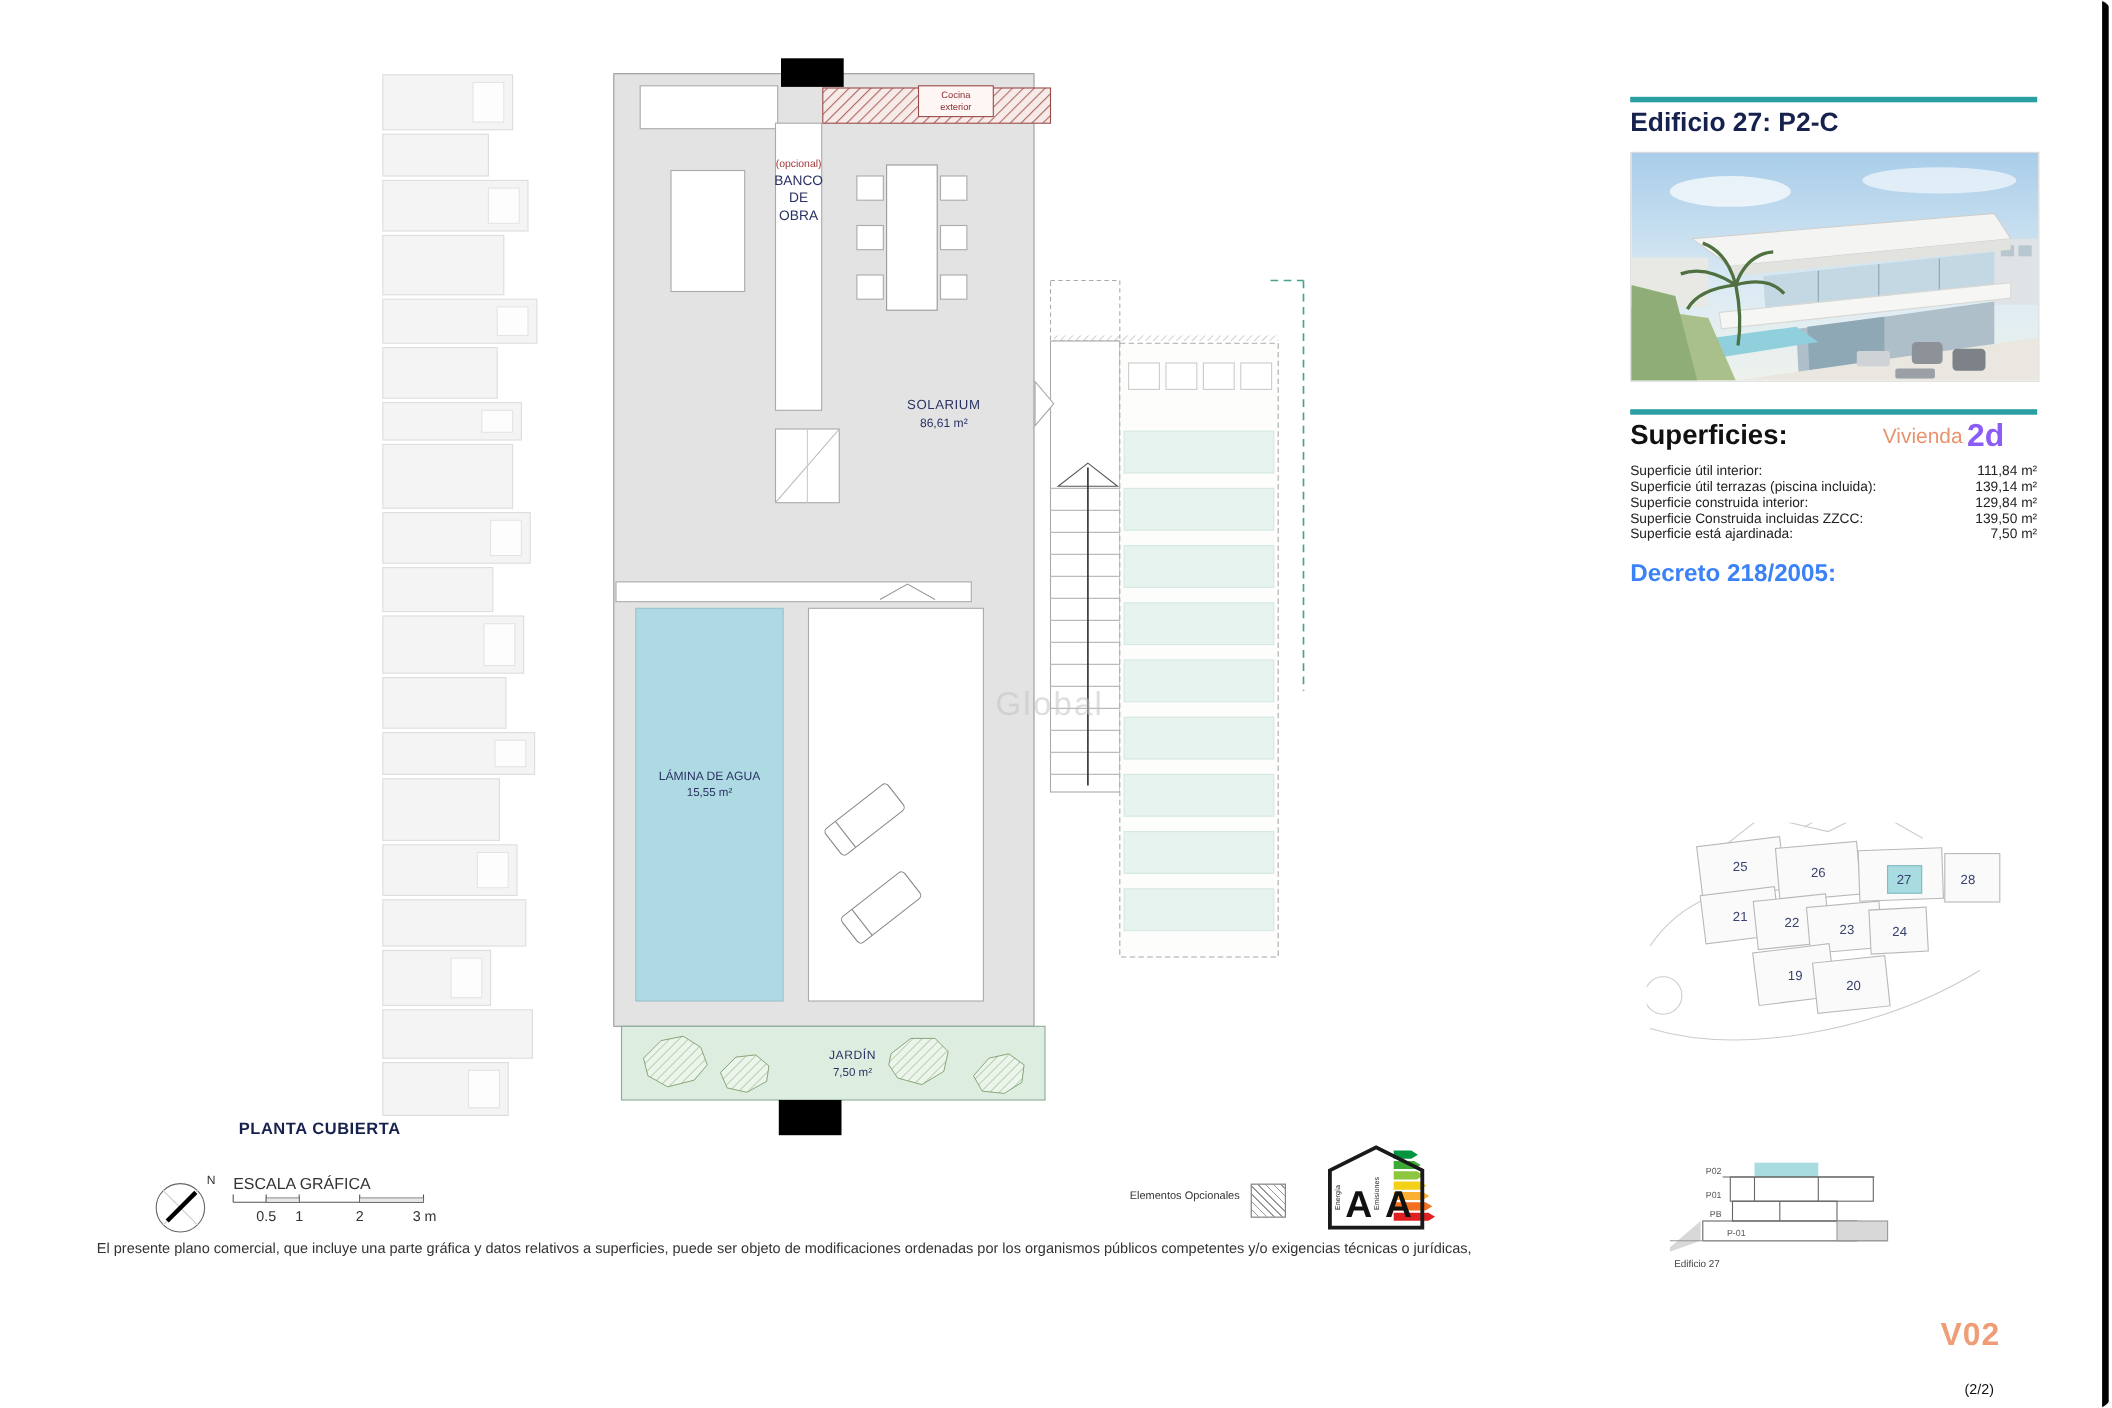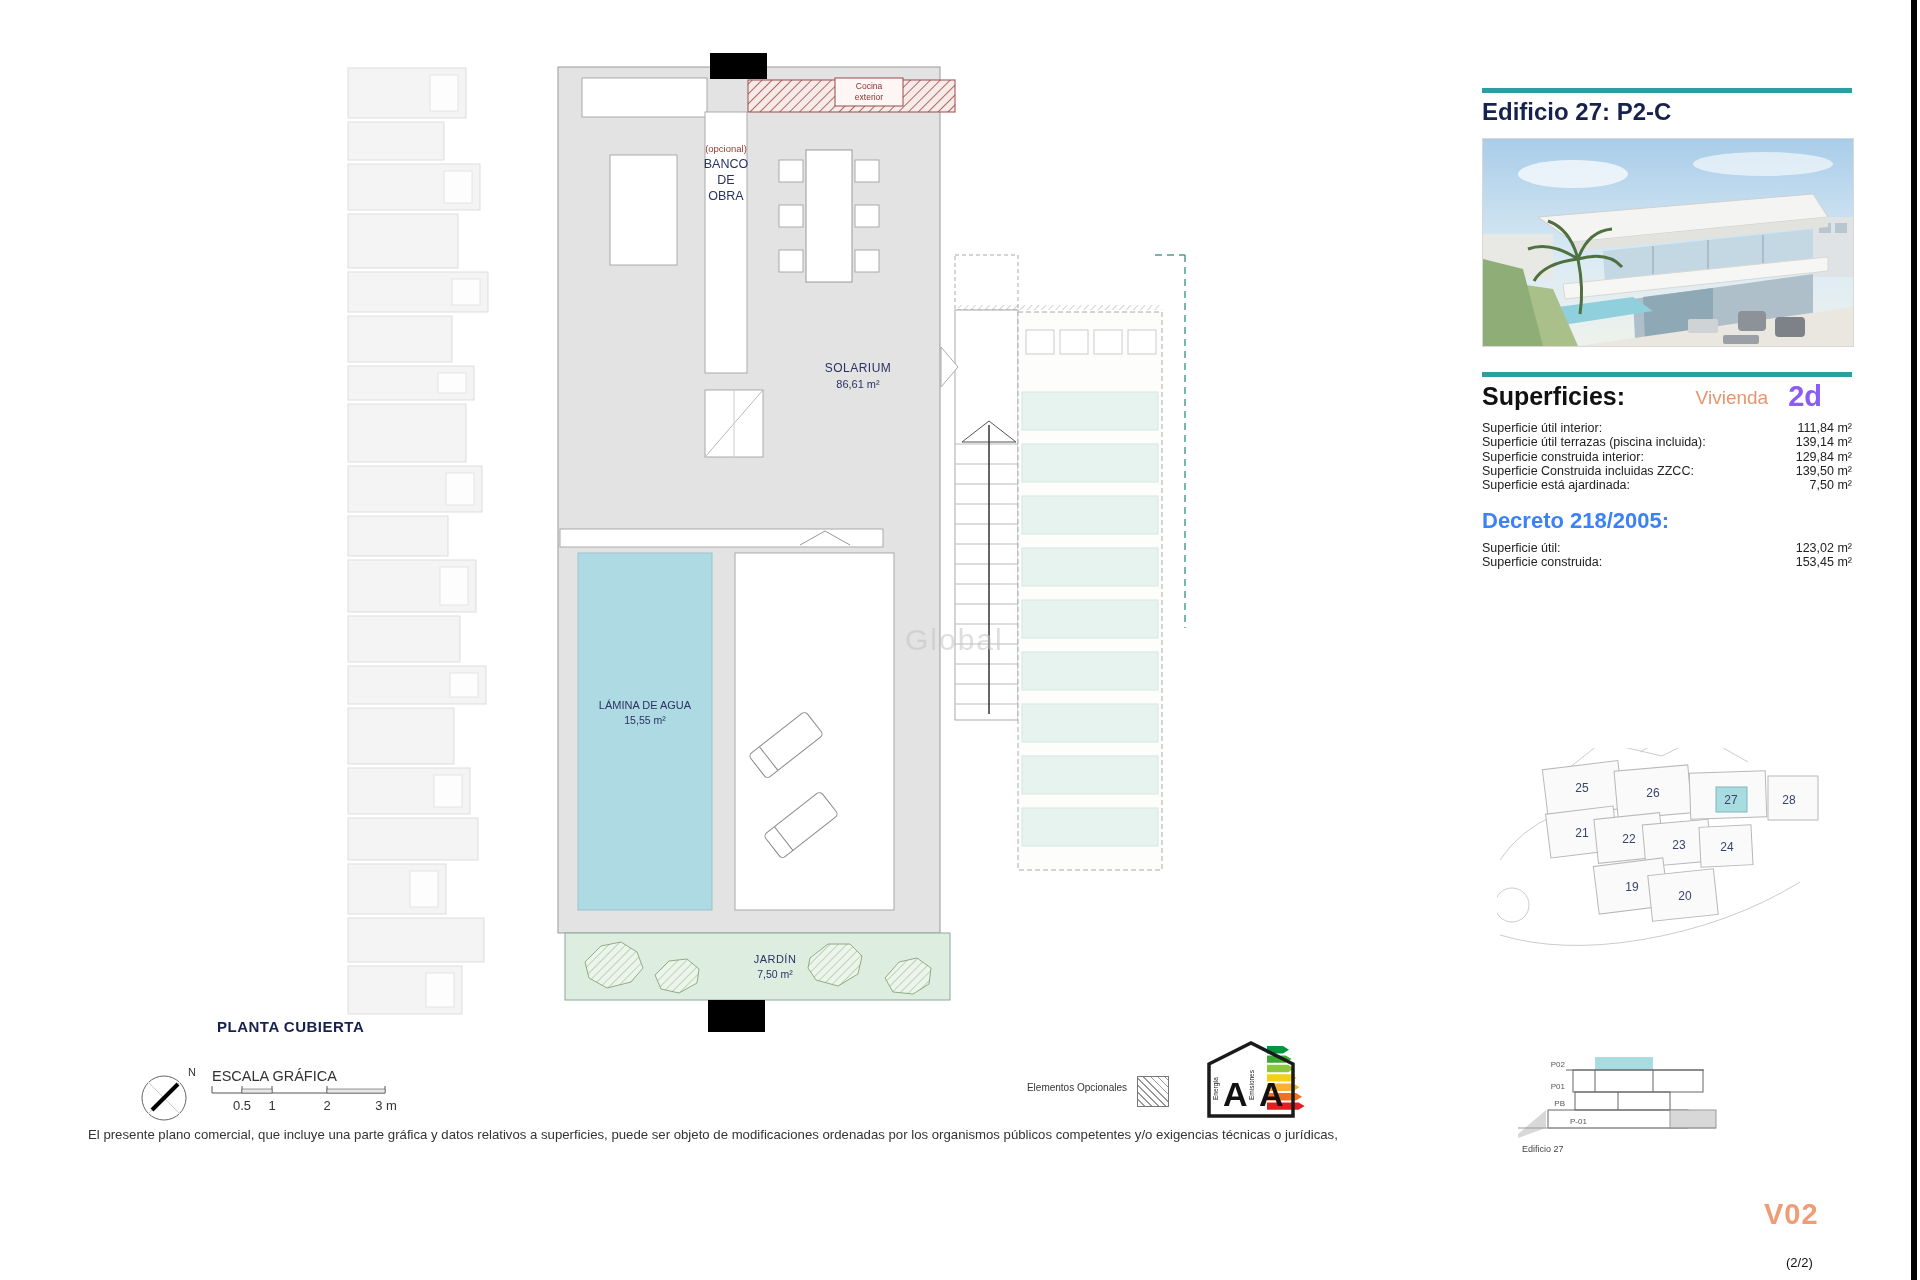--- a/index.html
+++ b/index.html
@@ -1,25 +1,25 @@
 <!DOCTYPE html>
 <html><head>
 <meta charset="utf-8">
 <style>
   html,body{margin:0;padding:0;background:#fff;}
   .page{position:relative;width:1920px;height:1280px;background:#ffffff;
-        font-family:"Liberation Sans", sans-serif;overflow:hidden;color:#222;}
+        font-family:"Liberation Sans", sans-serif;overflow:hidden;color:#222;border-radius:14px;}
   .abs{position:absolute;}
   
   .rule{position:absolute;left:1482px;width:370px;height:5px;background:#2a9fa2;}
   .bld-title{position:absolute;left:1482px;top:98px;font-size:24px;font-weight:bold;color:#17214e;}
   .villa{position:absolute;left:1482px;top:138px;width:370px;height:207px;border:1px solid #d8d8d8;}
   .sup-head{position:absolute;left:1482px;top:382px;width:370px;display:flex;align-items:flex-end;justify-content:space-between;}
   .sup-title{font-size:25px;font-weight:bold;color:#111;}
-  .viv{display:flex;align-items:flex-end;gap:20px;padding-right:30px;}
+  .viv{display:flex;align-items:flex-end;gap:4px;padding-right:30px;}
   .viv-label{font-size:19px;color:#e8946e;padding-bottom:2px;}
   .viv-value{font-size:29px;font-weight:bold;color:#8b5cf6;line-height:1;}
   .sup-rows{position:absolute;left:1482px;top:421px;width:370px;font-size:12.5px;color:#222;}
   .sup-rows .row{display:flex;justify-content:space-between;line-height:14.3px;}
   .decreto-title{position:absolute;left:1482px;top:508px;font-size:22px;font-weight:bold;color:#3b82f6;}
   .dec-rows{position:absolute;left:1482px;top:541px;width:370px;font-size:12.5px;}
   .dec-rows .row{display:flex;justify-content:space-between;line-height:14.3px;}
   
   .plan-title{position:absolute;left:217px;top:1018px;font-size:15px;font-weight:bold;color:#17214e;letter-spacing:.5px;}
   .disclaimer{position:absolute;left:88px;top:1126px;width:1340px;font-size:13.2px;color:#333;line-height:1.38;}
@@ -326,30 +326,20 @@
         <span>Superficie Construida incluidas ZZCC:</span>
         <span>139,50 m²</span>
       </div>
     <div class="row">
         <span>Superficie está ajardinada:</span>
         <span>7,50 m²</span>
       </div>
   </div>
 
   <div class="decreto-title">Decreto 218/2005:</div>
-  <div class="dec-rows">
-    <div class="row">
-        <span>Superficie útil:</span>
-        <span>123,02 m²</span>
-      </div>
-    <div class="row">
-        <span>Superficie construida:</span>
-        <span>153,45 m²</span>
-      </div>
-  </div>
 
   <svg class="abs" style="left:1497px;top:748px" width="330" height="205" viewBox="1497 748 330 205">
     <g fill="none" stroke="#cccccc">
       <circle cx="1512" cy="905" r="17"></circle>
       <path d="M1500,860 q20,-30 55,-45"></path>
       <path d="M1500,935 q60,18 140,5 q90,-15 160,-58"></path>
       <path d="M1560,775 L1602,742 L1662,756 L1702,736 L1748,762"></path>
       <path d="M1640,752 L1700,718 L1752,746"></path>
     </g>
     <g fill="#fafafa" stroke="#b8b8b8">

